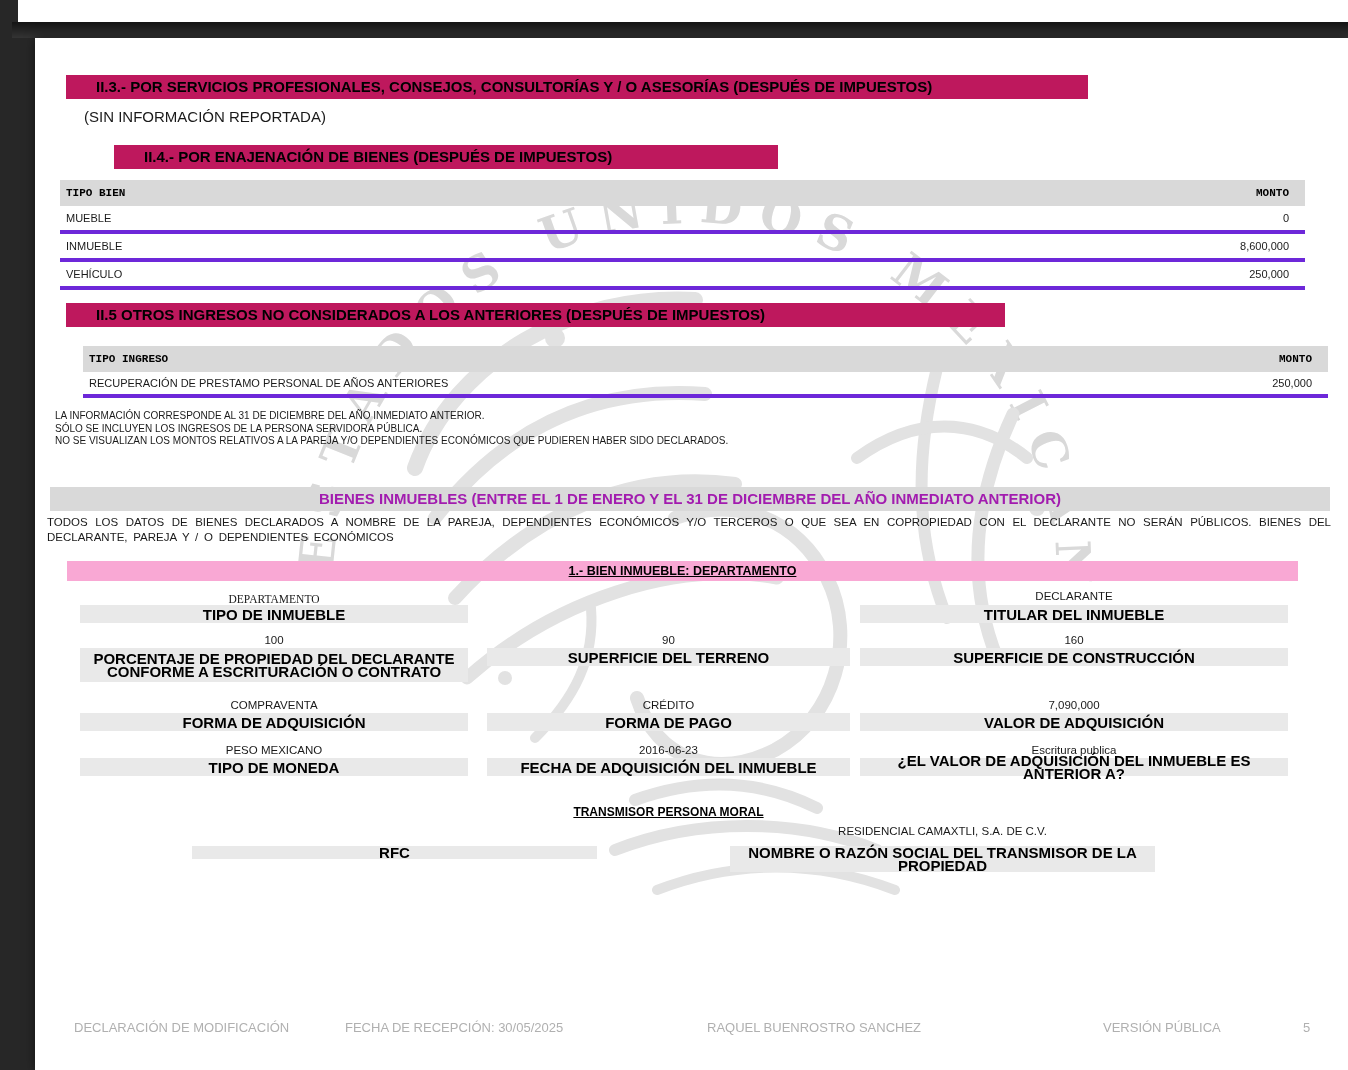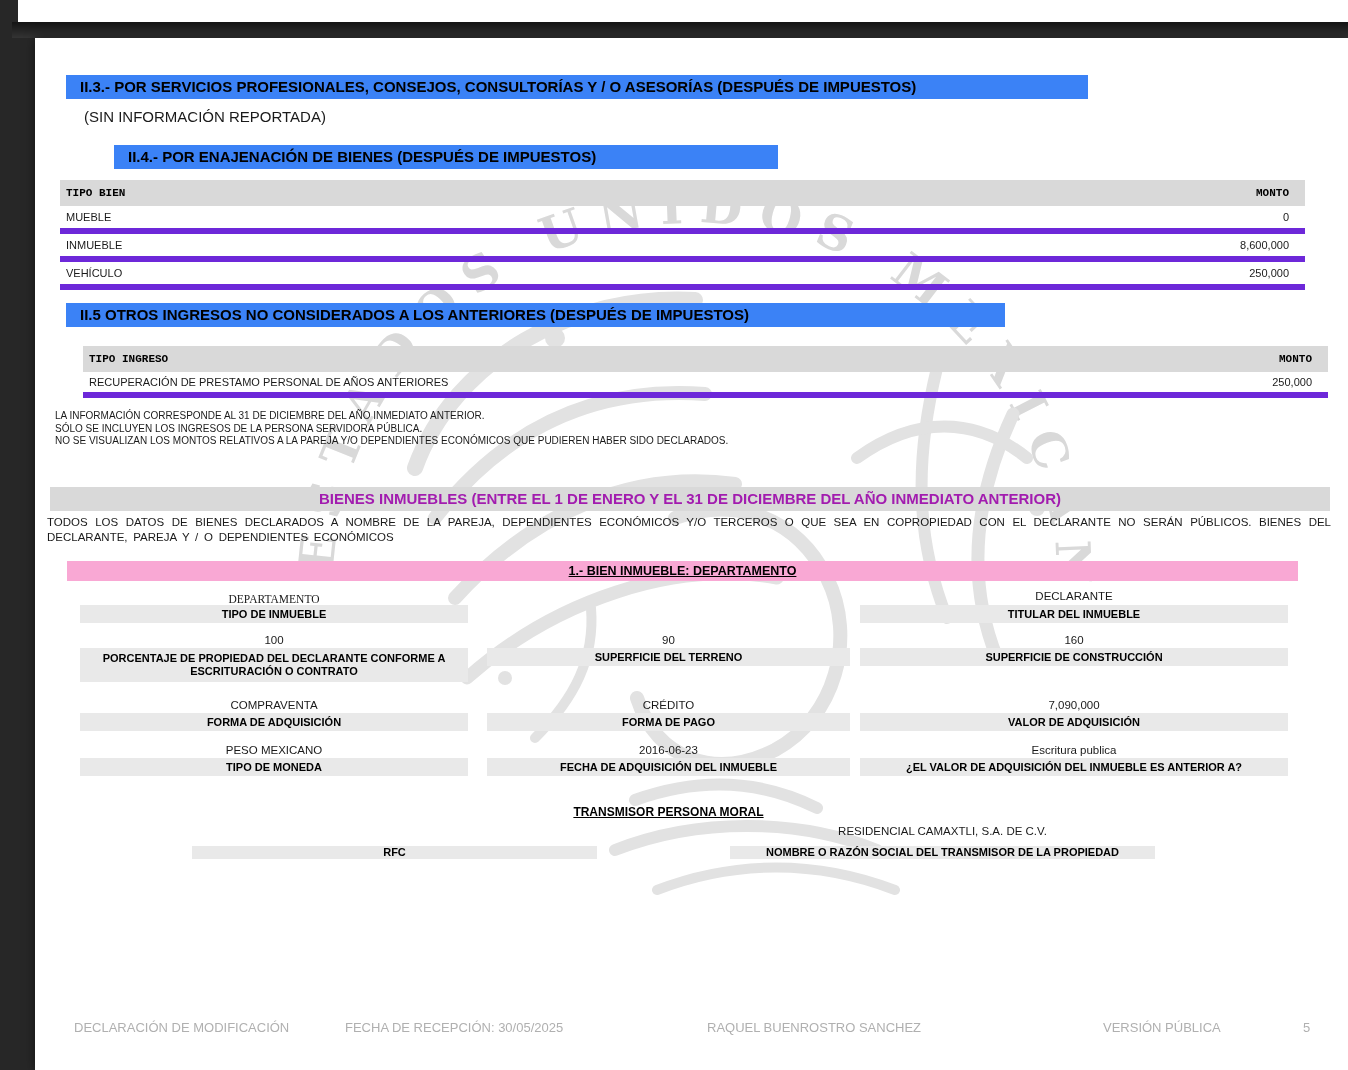--- a/index.html
+++ b/index.html
@@ -21,55 +21,55 @@
     position:absolute;left:35px;top:38px;width:1313px;height:1032px;
     background:#ffffff;box-shadow:0 0 10px rgba(0,0,0,.55);
   }
   
   .watermark{position:absolute;left:0;top:0;width:1313px;height:1032px;z-index:0;pointer-events:none;}
   .wm-text{font-family:"DejaVu Serif",serif;font-size:48px;letter-spacing:16px;fill:#d9d9d9;font-weight:bold;}
   .wm-stroke{fill:none;stroke:#e2e2e2;stroke-linecap:round;}
   
   .content{position:absolute;left:0;top:0;width:1313px;height:1032px;z-index:1;}
   .sec-bar{
-    position:absolute;height:24px;background:#3b82f6;color:#000;
-    font-size:15px;font-weight:bold;line-height:24px;padding-left:14px;box-sizing:border-box;white-space:nowrap;
+    position:absolute;height:24px;background:#be185d;color:#000;
+    font-size:15px;font-weight:bold;line-height:24px;padding-left:30px;box-sizing:border-box;white-space:nowrap;
   }
   .sin-info{position:absolute;font-size:15px;color:#1a1a1a;white-space:nowrap;}
   .tbl{position:absolute;left:25px;width:1245px;}
   .tbl-head{
     height:26px;background:#d9d9d9;display:flex;justify-content:space-between;align-items:center;
     padding:0 16px 0 6px;box-sizing:border-box;
     font-size:11px;font-weight:bold;color:#000;font-family:Liberation Mono, monospace;
   }
   .tbl-row{
     height:28px;display:flex;justify-content:space-between;align-items:center;
     padding:0 16px 0 6px;box-sizing:border-box;
-    font-size:11px;color:#1a1a1a;border-bottom:6px solid #6d28d9;
+    font-size:11px;color:#1a1a1a;border-bottom:4px solid #6d28d9;
   }
   .tbl2 .tbl-row{height:26px;}
   .notes{position:absolute;left:20px;top:372px;font-size:10px;color:#1a1a1a;line-height:12.5px;white-space:nowrap;}
   .big-bar{
     position:absolute;left:15px;top:449px;width:1280px;height:24px;background:#d9d9d9;
     text-align:center;font-size:15px;font-weight:bold;line-height:24px;color:#a21caf;
   }
   .disclaimer{
     position:absolute;left:12px;top:477px;width:1284px;
     font-size:11.5px;line-height:15px;color:#1a1a1a;text-align:justify;word-spacing:2.5px;
   }
   
   .grid{position:absolute;left:0;top:523px;width:1313px;height:312px;}
   .item-bar{
     position:absolute;left:32px;top:0;width:1231px;height:20px;background:#f9a8d4;
     text-align:center;font-size:12.5px;font-weight:bold;line-height:20px;color:#000;
   }
   .item-bar span{text-decoration:underline;}
   .gval{position:absolute;font-size:11.5px;color:#1a1a1a;text-align:center;}
   .glab{
-    position:absolute;background:#e9e9e9;font-size:11px;font-weight:bold;color:#000;
+    position:absolute;background:#e9e9e9;font-size:15px;font-weight:bold;color:#000;
     text-align:center;display:flex;align-items:center;justify-content:center;line-height:13px;
     box-sizing:border-box;padding:0 4px;
   }
   .c1{left:45px;width:388px;}
   .c2{left:452px;width:363px;}
   .c3{left:825px;width:428px;}
   .h18{height:18px;}
   .trans-title{
     position:absolute;left:452px;width:363px;top:244px;text-align:center;
     font-size:12px;font-weight:bold;color:#000;

